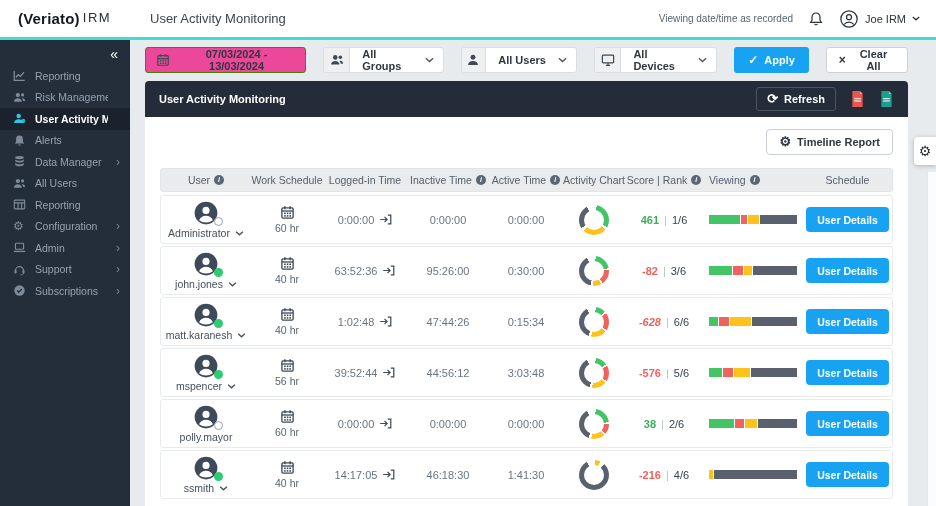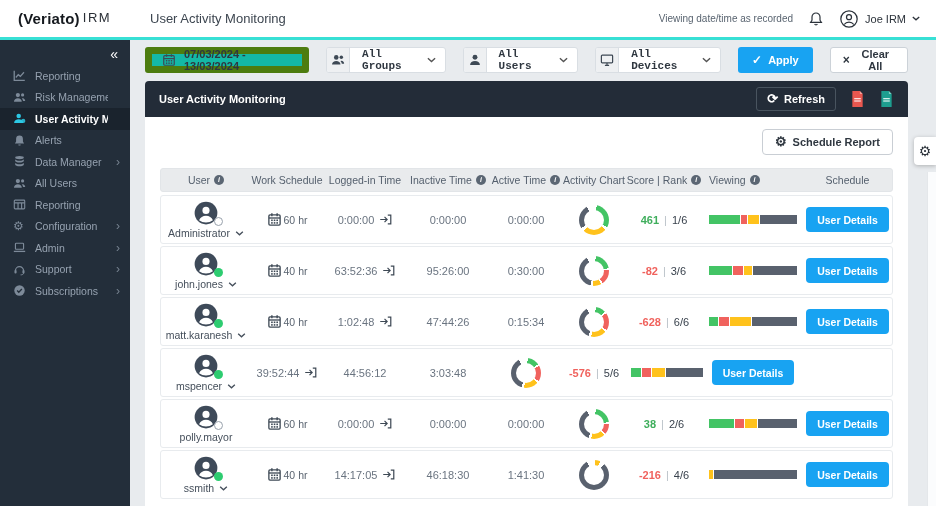--- a/index.html
+++ b/index.html
@@ -38,29 +38,29 @@
   .side-item.active .side-icon { color:#2cc8e4; }
   .side-label { font-size:10.5px; color:#96a2b0; white-space:nowrap; overflow:hidden; }
   .side-item.active .side-label { color:#ffffff; font-weight:bold; }
   .side-chev { margin-left:auto; color:#76828f; font-size:12px; line-height:10px; }
 
   
   .main { flex:1; min-width:0; padding:0 28px 0 15px; display:flex; flex-direction:column; }
 
   
   .filter-bar { display:flex; align-items:center; gap:17px; padding:7px 0 8px; flex-shrink:0; }
-  .date-box { display:flex; align-items:center; gap:8px; background:#14b8a6; border:7px solid #4d7c0f;
+  .date-box { display:flex; align-items:center; gap:8px; background:#ec4899; border:1px solid #4d7c0f;
               border-radius:3px; height:26px; padding:0 10px; font-size:11px; color:#2f3740;
-              font-weight:bold; cursor:pointer; }
+              font-weight:bold; cursor:pointer;text-align:center; }
   .date-box svg, .dd-icon svg { width:14px; height:14px; display:block; color:#3e4955; }
   .dropdown { display:flex; align-items:center; background:#fff; border:1px solid #d9dee3;
               border-radius:3px; height:26px; overflow:hidden; cursor:pointer; }
   .dd-icon { width:27px; height:100%; background:#eef0f2; border-right:1px solid #d9dee3;
              display:flex; align-items:center; justify-content:center; color:#3e4955; }
-  .dd-value { font-size:11px; color:#2f3740; font-weight:bold; padding:0 8px 0 12px; min-width:72px;font-family:Liberation Mono, monospace; }
+  .dd-value { font-size:11px; color:#2f3740; font-weight:bold; padding:0 8px 0 12px; min-width:72px; }
   .dd-caret { padding-right:9px; color:#555; display:flex; }
   .dd-caret svg { width:9px; height:6px; }
   .btn { border:none; border-radius:3px; height:26px; font-size:11px; cursor:pointer;
          display:inline-flex; align-items:center; gap:6px; font-family:inherit; }
   .btn-apply { background:#18a3f2; color:#fff; font-weight:bold; padding:0 14px; margin-left:auto; }
   .btn-clear { background:#fff; color:#2f3740; border:1px solid #ccd2d8; padding:0 12px; font-weight:bold; }
   .btn .glyph { font-size:12px; line-height:12px; }
 
   
   .panel { flex:1; display:flex; flex-direction:column; min-height:0; }
@@ -96,21 +96,21 @@
   .user-cell { flex-direction:column; gap:1px; cursor:pointer; }
   .avatar { position:relative; width:26px; height:26px; display:block; }
   .avatar svg { width:26px; height:26px; display:block; }
   .status-dot { position:absolute; right:-4px; bottom:0; width:9px; height:9px; border-radius:50%; }
   .status-dot.online { background:#2dcc70; }
   .status-dot.offline { background:#fff; border:1.5px solid #98a1ac; }
   .user-name-line { display:flex; align-items:center; gap:5px; }
   .user-name { font-size:10.5px; color:#454f5b; }
   .user-chev { display:flex; color:#454f5b; }
   .user-chev svg { width:9px; height:5px; }
-  .ws-cell { flex-direction:row; gap:2px; }
+  .ws-cell { flex-direction:column; gap:2px; }
   .ws-cell .cal { color:#3e4955; display:flex; }
   .ws-cell .cal svg { width:15px; height:15px; }
   .ws-text { font-size:10.5px; color:#5a6470; }
   .login-ic { display:flex; color:#3e4955; margin-left:5px; }
   .login-ic svg { width:13px; height:13px; }
   .donut { position:relative; width:30px; height:30px; border-radius:50%; }
   .donut-hole { position:absolute; left:5px; top:5px; width:20px; height:20px;
                 background:#fff; border-radius:50%; }
   .score-cell { gap:5px; }
   .score-val { font-weight:bold; }
@@ -402,21 +402,21 @@
                 <rect x="4.5" y="8.5" width="7" height="1.3" fill="#fff" opacity=".85"></rect>
                 <rect x="4.5" y="11" width="7" height="1.3" fill="#fff" opacity=".85"></rect>
               </svg>
             </span>
         </div>
 
         <div class="panel-body">
           <div class="schedule-row">
             <button class="btn btn-schedule">
               <span class="glyph">⚙</span>
-              <span>Schedule Report</span>
+              <span>Timeline Report</span>
             </button>
           </div>
 
           <div class="table">
             <div class="thead grid-cols" id="thead-slot">
   <div class="th">
     <span class="th-label">User</span>
     <span class="info-dot">i</span>
   </div>
 
@@ -650,21 +650,21 @@
                     </span>
     </div>
     <div class="cell">47:44:26</div>
     <div class="cell">0:15:34</div>
     <div class="cell">
       <span class="donut" style="background: conic-gradient(rgb(255, 255, 255) 0%, rgb(255, 255, 255) 2%, rgb(67, 196, 101) 2%, rgb(67, 196, 101) 13%, rgb(255, 255, 255) 13%, rgb(255, 255, 255) 15%, rgb(240, 98, 93) 15%, rgb(240, 98, 93) 34%, rgb(255, 255, 255) 34%, rgb(255, 255, 255) 36%, rgb(255, 194, 28) 36%, rgb(255, 194, 28) 53%, rgb(255, 255, 255) 53%, rgb(255, 255, 255) 56%, rgb(89, 97, 110) 56%, rgb(89, 97, 110) 92%, rgb(255, 255, 255) 92%, rgb(255, 255, 255) 100%);">
                       <span class="donut-hole"></span>
                     </span>
     </div>
     <div class="cell score-cell">
-      <span class="score-val" style="color: rgb(240, 98, 93);">-628</span>
+      <span class="score-val" style="color: rgb(240, 98, 93); font-style: italic;">-628</span>
       <span class="score-sep">|</span>
       <span class="rank">6/6</span>
     </div>
     <div class="cell" style="justify-content:flex-start;padding-left:6px">
       <span class="tl-bar">
                       <span class="tl-seg" style="width: 10%; background: rgb(67, 196, 101);"></span>
                       <span class="tl-seg" style="width: 12%; background: rgb(240, 98, 93);"></span>
                       <span class="tl-seg" style="width: 25%; background: rgb(255, 194, 28);"></span>
                       <span class="tl-seg" style="width: 53%; background: rgb(89, 97, 110);"></span>
                     </span>
@@ -684,158 +684,176 @@
                       </svg>
         <span class="status-dot online"></span>
       </span>
       <span class="user-name-line">
         <span class="user-name">mspencer</span>
         <span class="user-chev">
                         <svg viewBox="0 0 10 6">
                           <path d="M1 1l4 3.6L9 1" stroke="currentColor" stroke-width="1.6" fill="none"></path>
                         </svg>
                       </span>
-      </span>
-    </div>
-    <div class="cell">
-      <span class="t">39:52:44</span>
-      <span class="login-ic">
-                      <svg viewBox="0 0 16 16">
-                        <path d="M1.5 8h8M6.8 4.8L10 8l-3.2 3.2" fill="none" stroke="currentColor" stroke-width="1.5"></path>
-                        <path d="M10.8 2.6h3.7v10.8h-3.7" fill="none" stroke="currentColor" stroke-width="1.5"></path>
-                      </svg>
-                    </span>
-    </div>
-    <div class="cell">44:56:12</div>
-    <div class="cell">3:03:48</div>
-    <div class="cell">
-      <span class="donut" style="background: conic-gradient(rgb(255, 255, 255) 0%, rgb(255, 255, 255) 2%, rgb(67, 196, 101) 2%, rgb(67, 196, 101) 15%, rgb(255, 255, 255) 15%, rgb(255, 255, 255) 17%, rgb(240, 98, 93) 17%, rgb(240, 98, 93) 34%, rgb(255, 255, 255) 34%, rgb(255, 255, 255) 36%, rgb(255, 194, 28) 36%, rgb(255, 194, 28) 52%, rgb(255, 255, 255) 52%, rgb(255, 255, 255) 55%, rgb(89, 97, 110) 55%, rgb(89, 97, 110) 92%, rgb(255, 255, 255) 92%, rgb(255, 255, 255) 100%);">
-                      <span class="donut-hole"></span>
-                    </span>
-    </div>
-    <div class="cell score-cell">
-      <span class="score-val" style="color: rgb(240, 98, 93);">-576</span>
-      <span class="score-sep">|</span>
-      <span class="rank">5/6</span>
-    </div>
-    <div class="cell" style="justify-content:flex-start;padding-left:6px">
-      <span class="tl-bar">
-                      <span class="tl-seg" style="width: 15%; background: rgb(67, 196, 101);"></span>
-                      <span class="tl-seg" style="width: 12%; background: rgb(240, 98, 93);"></span>
-                      <span class="tl-seg" style="width: 19%; background: rgb(255, 194, 28);"></span>
-                      <span class="tl-seg" style="width: 54%; background: rgb(89, 97, 110);"></span>
-                    </span>
-    </div>
-    <div class="cell">
-      <button class="btn btn-details">User Details</button>
-    </div>
-  </div>
-
-  <div class="trow grid-cols">
-    <div class="cell user-cell">
-      <span class="avatar">
-        <svg viewBox="0 0 24 24">
-                        <circle cx="12" cy="12" r="10.5" fill="#3e4a59"></circle>
-                        <circle cx="12" cy="9.6" r="3.3" fill="#fff"></circle>
-                        <path d="M5.6 18.6a7 7 0 0 1 12.8 0 10.4 10.4 0 0 1-12.8 0z" fill="#fff"></path>
-                      </svg>
-        <span class="status-dot offline"></span>
-      </span>
-      <span class="user-name-line">
-        <span class="user-name">polly.mayor</span>
-
       </span>
     </div>
     <div class="cell ws-cell">
       <span class="cal">
                       <svg viewBox="0 0 16 16">
                         <rect x="2" y="3" width="12" height="11" rx="1.2" fill="none" stroke="currentColor" stroke-width="1.4"></rect>
                         <path d="M2 6.4h12" stroke="currentColor" stroke-width="1.4"></path>
                         <path d="M5.2 1.4v3M10.8 1.4v3" stroke="currentColor" stroke-width="1.5"></path>
                         <g fill="currentColor">
                           <rect x="4.4" y="8" width="1.7" height="1.7"></rect>
                           <rect x="7.2" y="8" width="1.7" height="1.7"></rect>
                           <rect x="10" y="8" width="1.7" height="1.7"></rect>
                           <rect x="4.4" y="10.8" width="1.7" height="1.7"></rect>
                           <rect x="7.2" y="10.8" width="1.7" height="1.7"></rect>
                           <rect x="10" y="10.8" width="1.7" height="1.7"></rect>
                         </g>
                       </svg>
                     </span>
-      <span class="ws-text">60 hr</span>
-    </div>
-    <div class="cell">
-      <span class="t">0:00:00</span>
+      <span class="ws-text">56 hr</span>
+    </div>
+    <div class="cell">
+      <span class="t">39:52:44</span>
       <span class="login-ic">
                       <svg viewBox="0 0 16 16">
                         <path d="M1.5 8h8M6.8 4.8L10 8l-3.2 3.2" fill="none" stroke="currentColor" stroke-width="1.5"></path>
                         <path d="M10.8 2.6h3.7v10.8h-3.7" fill="none" stroke="currentColor" stroke-width="1.5"></path>
                       </svg>
                     </span>
     </div>
-    <div class="cell">0:00:00</div>
-    <div class="cell">0:00:00</div>
-    <div class="cell">
-      <span class="donut" style="background: conic-gradient(rgb(255, 255, 255) 0%, rgb(255, 255, 255) 2%, rgb(67, 196, 101) 2%, rgb(67, 196, 101) 23%, rgb(255, 255, 255) 23%, rgb(255, 255, 255) 25%, rgb(240, 98, 93) 25%, rgb(240, 98, 93) 36%, rgb(255, 255, 255) 36%, rgb(255, 255, 255) 38%, rgb(255, 194, 28) 38%, rgb(255, 194, 28) 53%, rgb(255, 255, 255) 53%, rgb(255, 255, 255) 56%, rgb(89, 97, 110) 56%, rgb(89, 97, 110) 92%, rgb(255, 255, 255) 92%, rgb(255, 255, 255) 100%);">
+    <div class="cell">44:56:12</div>
+    <div class="cell">3:03:48</div>
+    <div class="cell">
+      <span class="donut" style="background: conic-gradient(rgb(255, 255, 255) 0%, rgb(255, 255, 255) 2%, rgb(67, 196, 101) 2%, rgb(67, 196, 101) 15%, rgb(255, 255, 255) 15%, rgb(255, 255, 255) 17%, rgb(240, 98, 93) 17%, rgb(240, 98, 93) 34%, rgb(255, 255, 255) 34%, rgb(255, 255, 255) 36%, rgb(255, 194, 28) 36%, rgb(255, 194, 28) 52%, rgb(255, 255, 255) 52%, rgb(255, 255, 255) 55%, rgb(89, 97, 110) 55%, rgb(89, 97, 110) 92%, rgb(255, 255, 255) 92%, rgb(255, 255, 255) 100%);">
                       <span class="donut-hole"></span>
                     </span>
     </div>
     <div class="cell score-cell">
-      <span class="score-val" style="color: rgb(63, 174, 92); text-align: right;">38</span>
+      <span class="score-val" style="color: rgb(240, 98, 93);">-576</span>
       <span class="score-sep">|</span>
-      <span class="rank">2/6</span>
+      <span class="rank">5/6</span>
     </div>
     <div class="cell" style="justify-content:flex-start;padding-left:6px">
       <span class="tl-bar">
-                      <span class="tl-seg" style="width: 29%; background: rgb(67, 196, 101);"></span>
-                      <span class="tl-seg" style="width: 11%; background: rgb(240, 98, 93);"></span>
-                      <span class="tl-seg" style="width: 14%; background: rgb(255, 194, 28);"></span>
-                      <span class="tl-seg" style="width: 46%; background: rgb(89, 97, 110);"></span>
+                      <span class="tl-seg" style="width: 15%; background: rgb(67, 196, 101);"></span>
+                      <span class="tl-seg" style="width: 12%; background: rgb(240, 98, 93);"></span>
+                      <span class="tl-seg" style="width: 19%; background: rgb(255, 194, 28);"></span>
+                      <span class="tl-seg" style="width: 54%; background: rgb(89, 97, 110);"></span>
                     </span>
     </div>
     <div class="cell">
       <button class="btn btn-details">User Details</button>
     </div>
   </div>
 
   <div class="trow grid-cols">
     <div class="cell user-cell">
       <span class="avatar">
         <svg viewBox="0 0 24 24">
                         <circle cx="12" cy="12" r="10.5" fill="#3e4a59"></circle>
                         <circle cx="12" cy="9.6" r="3.3" fill="#fff"></circle>
                         <path d="M5.6 18.6a7 7 0 0 1 12.8 0 10.4 10.4 0 0 1-12.8 0z" fill="#fff"></path>
                       </svg>
-        <span class="status-dot online"></span>
+        <span class="status-dot offline"></span>
       </span>
       <span class="user-name-line">
-        <span class="user-name">ssmith</span>
-        <span class="user-chev">
-                        <svg viewBox="0 0 10 6">
-                          <path d="M1 1l4 3.6L9 1" stroke="currentColor" stroke-width="1.6" fill="none"></path>
-                        </svg>
-                      </span>
+        <span class="user-name">polly.mayor</span>
+
       </span>
     </div>
     <div class="cell ws-cell">
       <span class="cal">
                       <svg viewBox="0 0 16 16">
                         <rect x="2" y="3" width="12" height="11" rx="1.2" fill="none" stroke="currentColor" stroke-width="1.4"></rect>
                         <path d="M2 6.4h12" stroke="currentColor" stroke-width="1.4"></path>
                         <path d="M5.2 1.4v3M10.8 1.4v3" stroke="currentColor" stroke-width="1.5"></path>
                         <g fill="currentColor">
                           <rect x="4.4" y="8" width="1.7" height="1.7"></rect>
                           <rect x="7.2" y="8" width="1.7" height="1.7"></rect>
                           <rect x="10" y="8" width="1.7" height="1.7"></rect>
                           <rect x="4.4" y="10.8" width="1.7" height="1.7"></rect>
                           <rect x="7.2" y="10.8" width="1.7" height="1.7"></rect>
                           <rect x="10" y="10.8" width="1.7" height="1.7"></rect>
                         </g>
                       </svg>
                     </span>
+      <span class="ws-text">60 hr</span>
+    </div>
+    <div class="cell">
+      <span class="t">0:00:00</span>
+      <span class="login-ic">
+                      <svg viewBox="0 0 16 16">
+                        <path d="M1.5 8h8M6.8 4.8L10 8l-3.2 3.2" fill="none" stroke="currentColor" stroke-width="1.5"></path>
+                        <path d="M10.8 2.6h3.7v10.8h-3.7" fill="none" stroke="currentColor" stroke-width="1.5"></path>
+                      </svg>
+                    </span>
+    </div>
+    <div class="cell">0:00:00</div>
+    <div class="cell">0:00:00</div>
+    <div class="cell">
+      <span class="donut" style="background: conic-gradient(rgb(255, 255, 255) 0%, rgb(255, 255, 255) 2%, rgb(67, 196, 101) 2%, rgb(67, 196, 101) 23%, rgb(255, 255, 255) 23%, rgb(255, 255, 255) 25%, rgb(240, 98, 93) 25%, rgb(240, 98, 93) 36%, rgb(255, 255, 255) 36%, rgb(255, 255, 255) 38%, rgb(255, 194, 28) 38%, rgb(255, 194, 28) 53%, rgb(255, 255, 255) 53%, rgb(255, 255, 255) 56%, rgb(89, 97, 110) 56%, rgb(89, 97, 110) 92%, rgb(255, 255, 255) 92%, rgb(255, 255, 255) 100%);">
+                      <span class="donut-hole"></span>
+                    </span>
+    </div>
+    <div class="cell score-cell">
+      <span class="score-val" style="color: rgb(63, 174, 92); text-align: right;">38</span>
+      <span class="score-sep">|</span>
+      <span class="rank">2/6</span>
+    </div>
+    <div class="cell" style="justify-content:flex-start;padding-left:6px">
+      <span class="tl-bar">
+                      <span class="tl-seg" style="width: 29%; background: rgb(67, 196, 101);"></span>
+                      <span class="tl-seg" style="width: 11%; background: rgb(240, 98, 93);"></span>
+                      <span class="tl-seg" style="width: 14%; background: rgb(255, 194, 28);"></span>
+                      <span class="tl-seg" style="width: 46%; background: rgb(89, 97, 110);"></span>
+                    </span>
+    </div>
+    <div class="cell">
+      <button class="btn btn-details">User Details</button>
+    </div>
+  </div>
+
+  <div class="trow grid-cols">
+    <div class="cell user-cell">
+      <span class="avatar">
+        <svg viewBox="0 0 24 24">
+                        <circle cx="12" cy="12" r="10.5" fill="#3e4a59"></circle>
+                        <circle cx="12" cy="9.6" r="3.3" fill="#fff"></circle>
+                        <path d="M5.6 18.6a7 7 0 0 1 12.8 0 10.4 10.4 0 0 1-12.8 0z" fill="#fff"></path>
+                      </svg>
+        <span class="status-dot online"></span>
+      </span>
+      <span class="user-name-line">
+        <span class="user-name">ssmith</span>
+        <span class="user-chev">
+                        <svg viewBox="0 0 10 6">
+                          <path d="M1 1l4 3.6L9 1" stroke="currentColor" stroke-width="1.6" fill="none"></path>
+                        </svg>
+                      </span>
+      </span>
+    </div>
+    <div class="cell ws-cell">
+      <span class="cal">
+                      <svg viewBox="0 0 16 16">
+                        <rect x="2" y="3" width="12" height="11" rx="1.2" fill="none" stroke="currentColor" stroke-width="1.4"></rect>
+                        <path d="M2 6.4h12" stroke="currentColor" stroke-width="1.4"></path>
+                        <path d="M5.2 1.4v3M10.8 1.4v3" stroke="currentColor" stroke-width="1.5"></path>
+                        <g fill="currentColor">
+                          <rect x="4.4" y="8" width="1.7" height="1.7"></rect>
+                          <rect x="7.2" y="8" width="1.7" height="1.7"></rect>
+                          <rect x="10" y="8" width="1.7" height="1.7"></rect>
+                          <rect x="4.4" y="10.8" width="1.7" height="1.7"></rect>
+                          <rect x="7.2" y="10.8" width="1.7" height="1.7"></rect>
+                          <rect x="10" y="10.8" width="1.7" height="1.7"></rect>
+                        </g>
+                      </svg>
+                    </span>
       <span class="ws-text">40 hr</span>
     </div>
     <div class="cell">
       <span class="t">14:17:05</span>
       <span class="login-ic">
                       <svg viewBox="0 0 16 16">
                         <path d="M1.5 8h8M6.8 4.8L10 8l-3.2 3.2" fill="none" stroke="currentColor" stroke-width="1.5"></path>
                         <path d="M10.8 2.6h3.7v10.8h-3.7" fill="none" stroke="currentColor" stroke-width="1.5"></path>
                       </svg>
                     </span>

